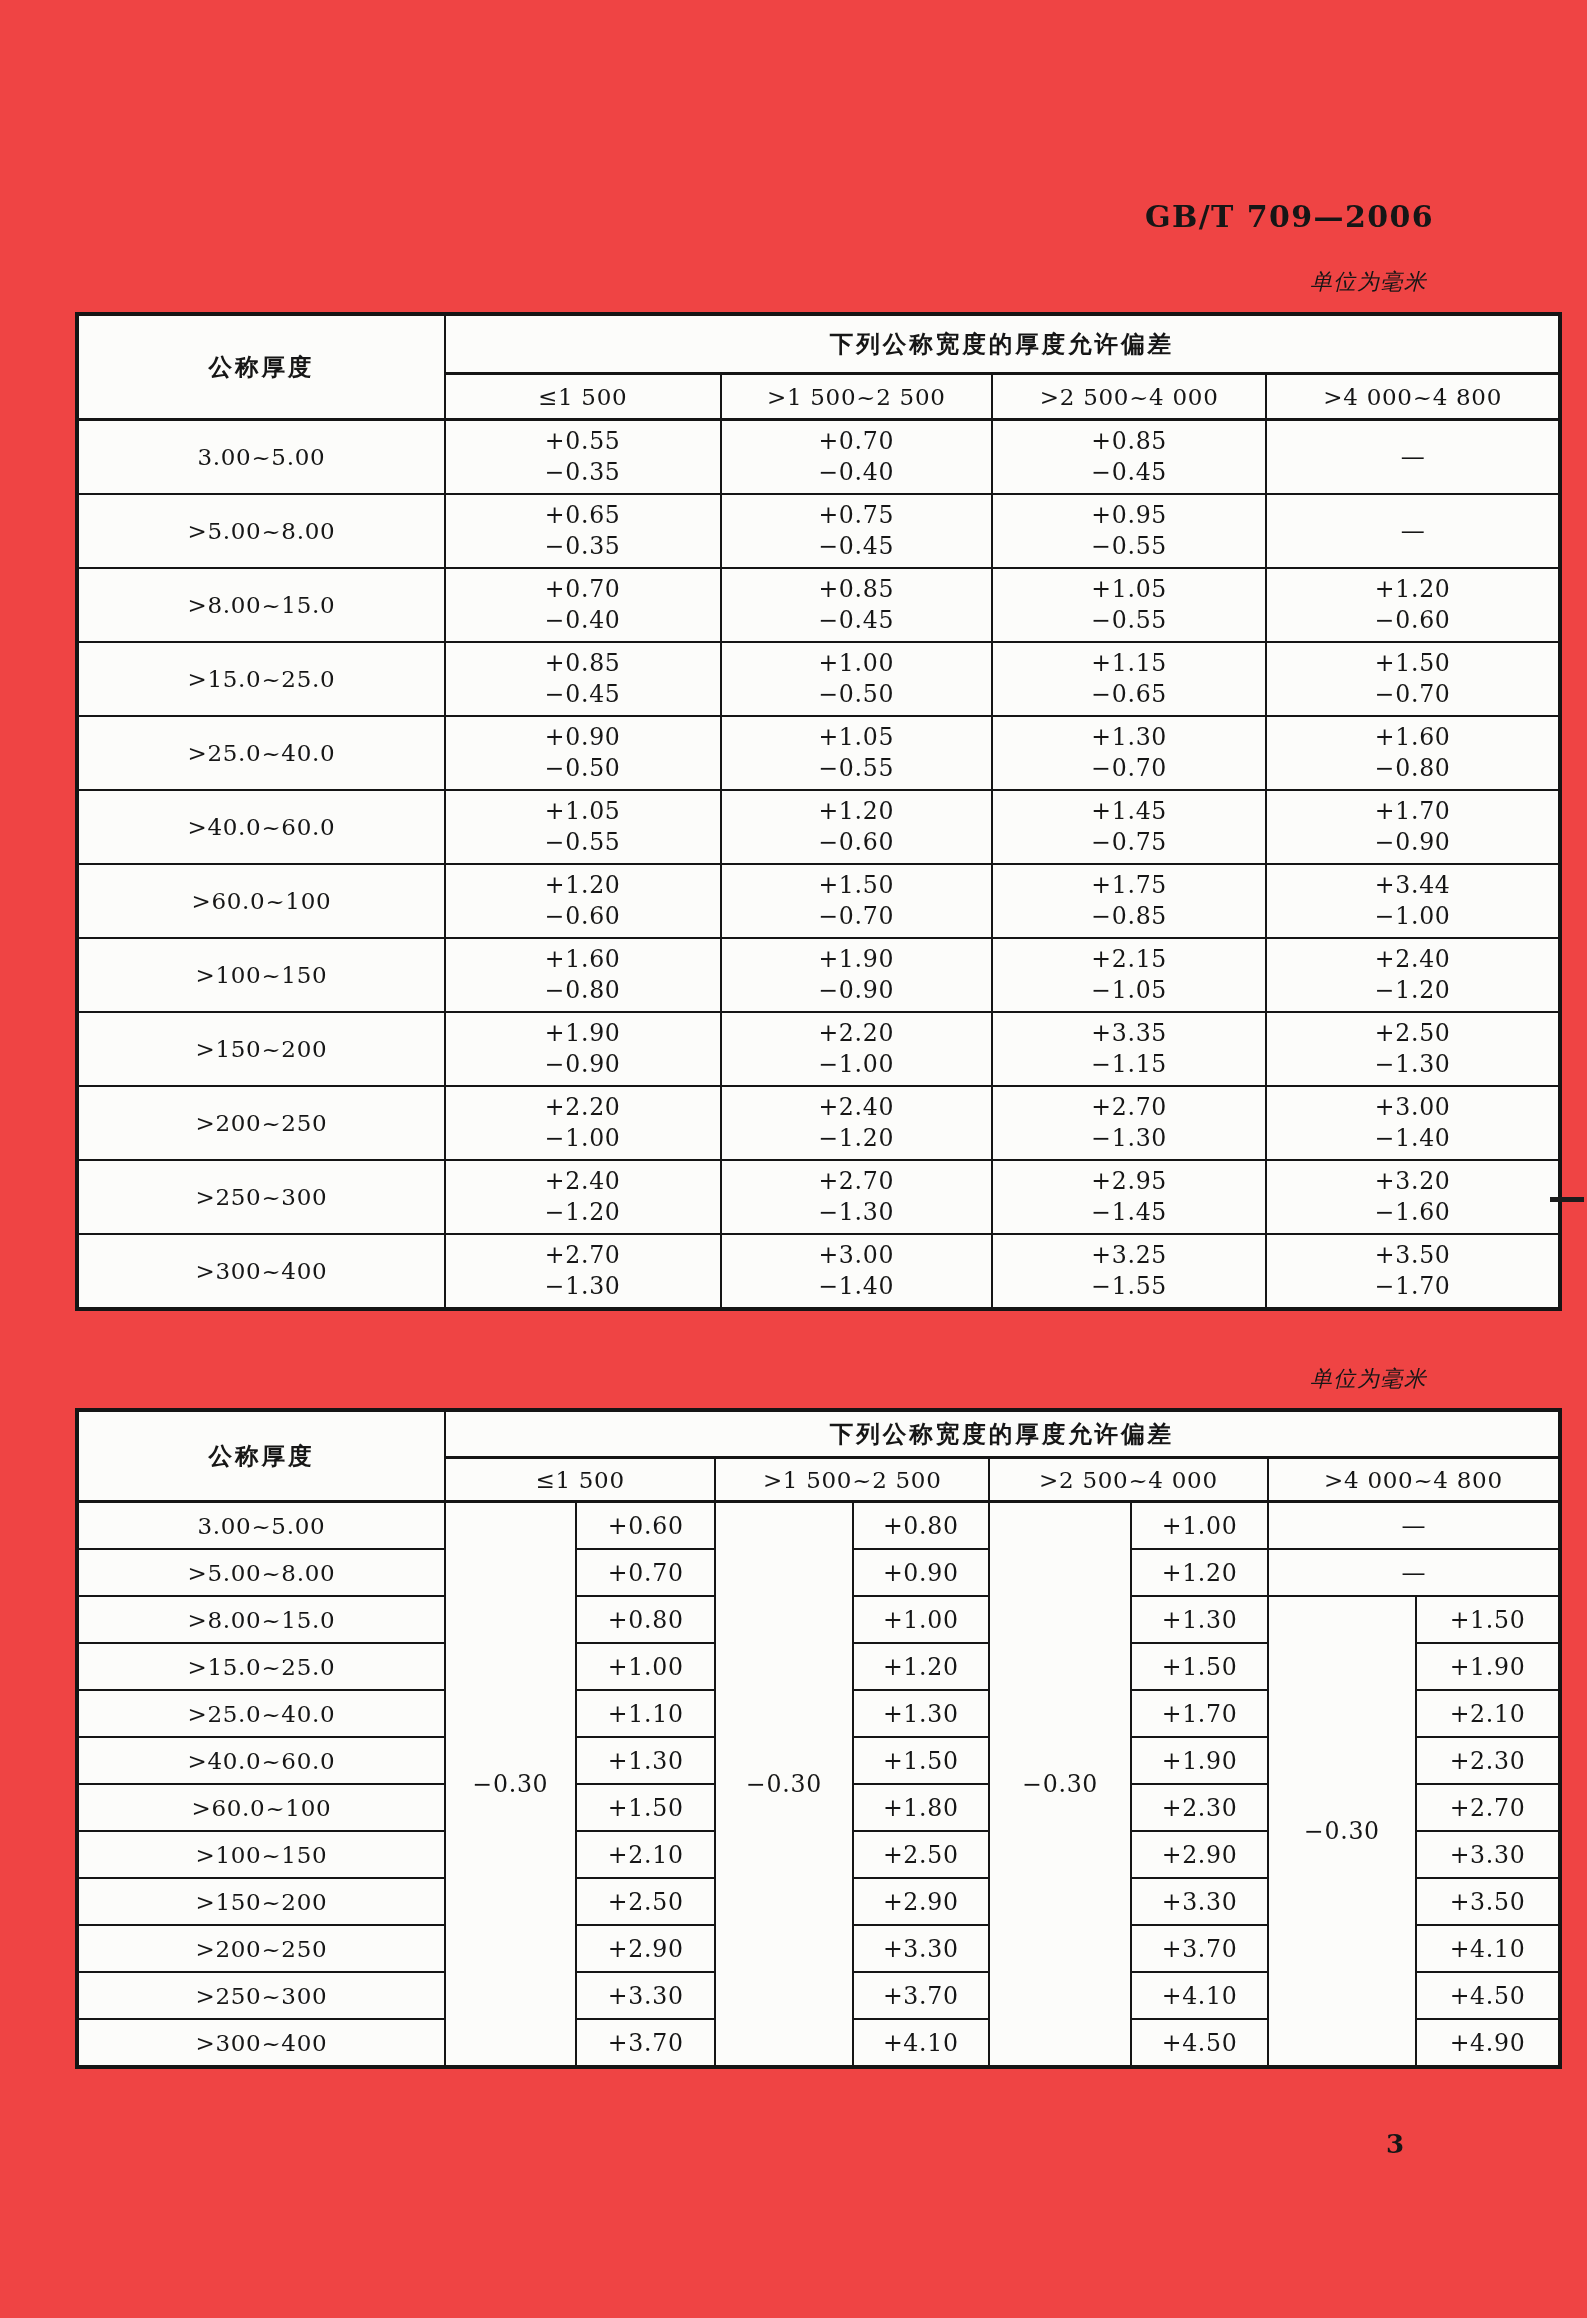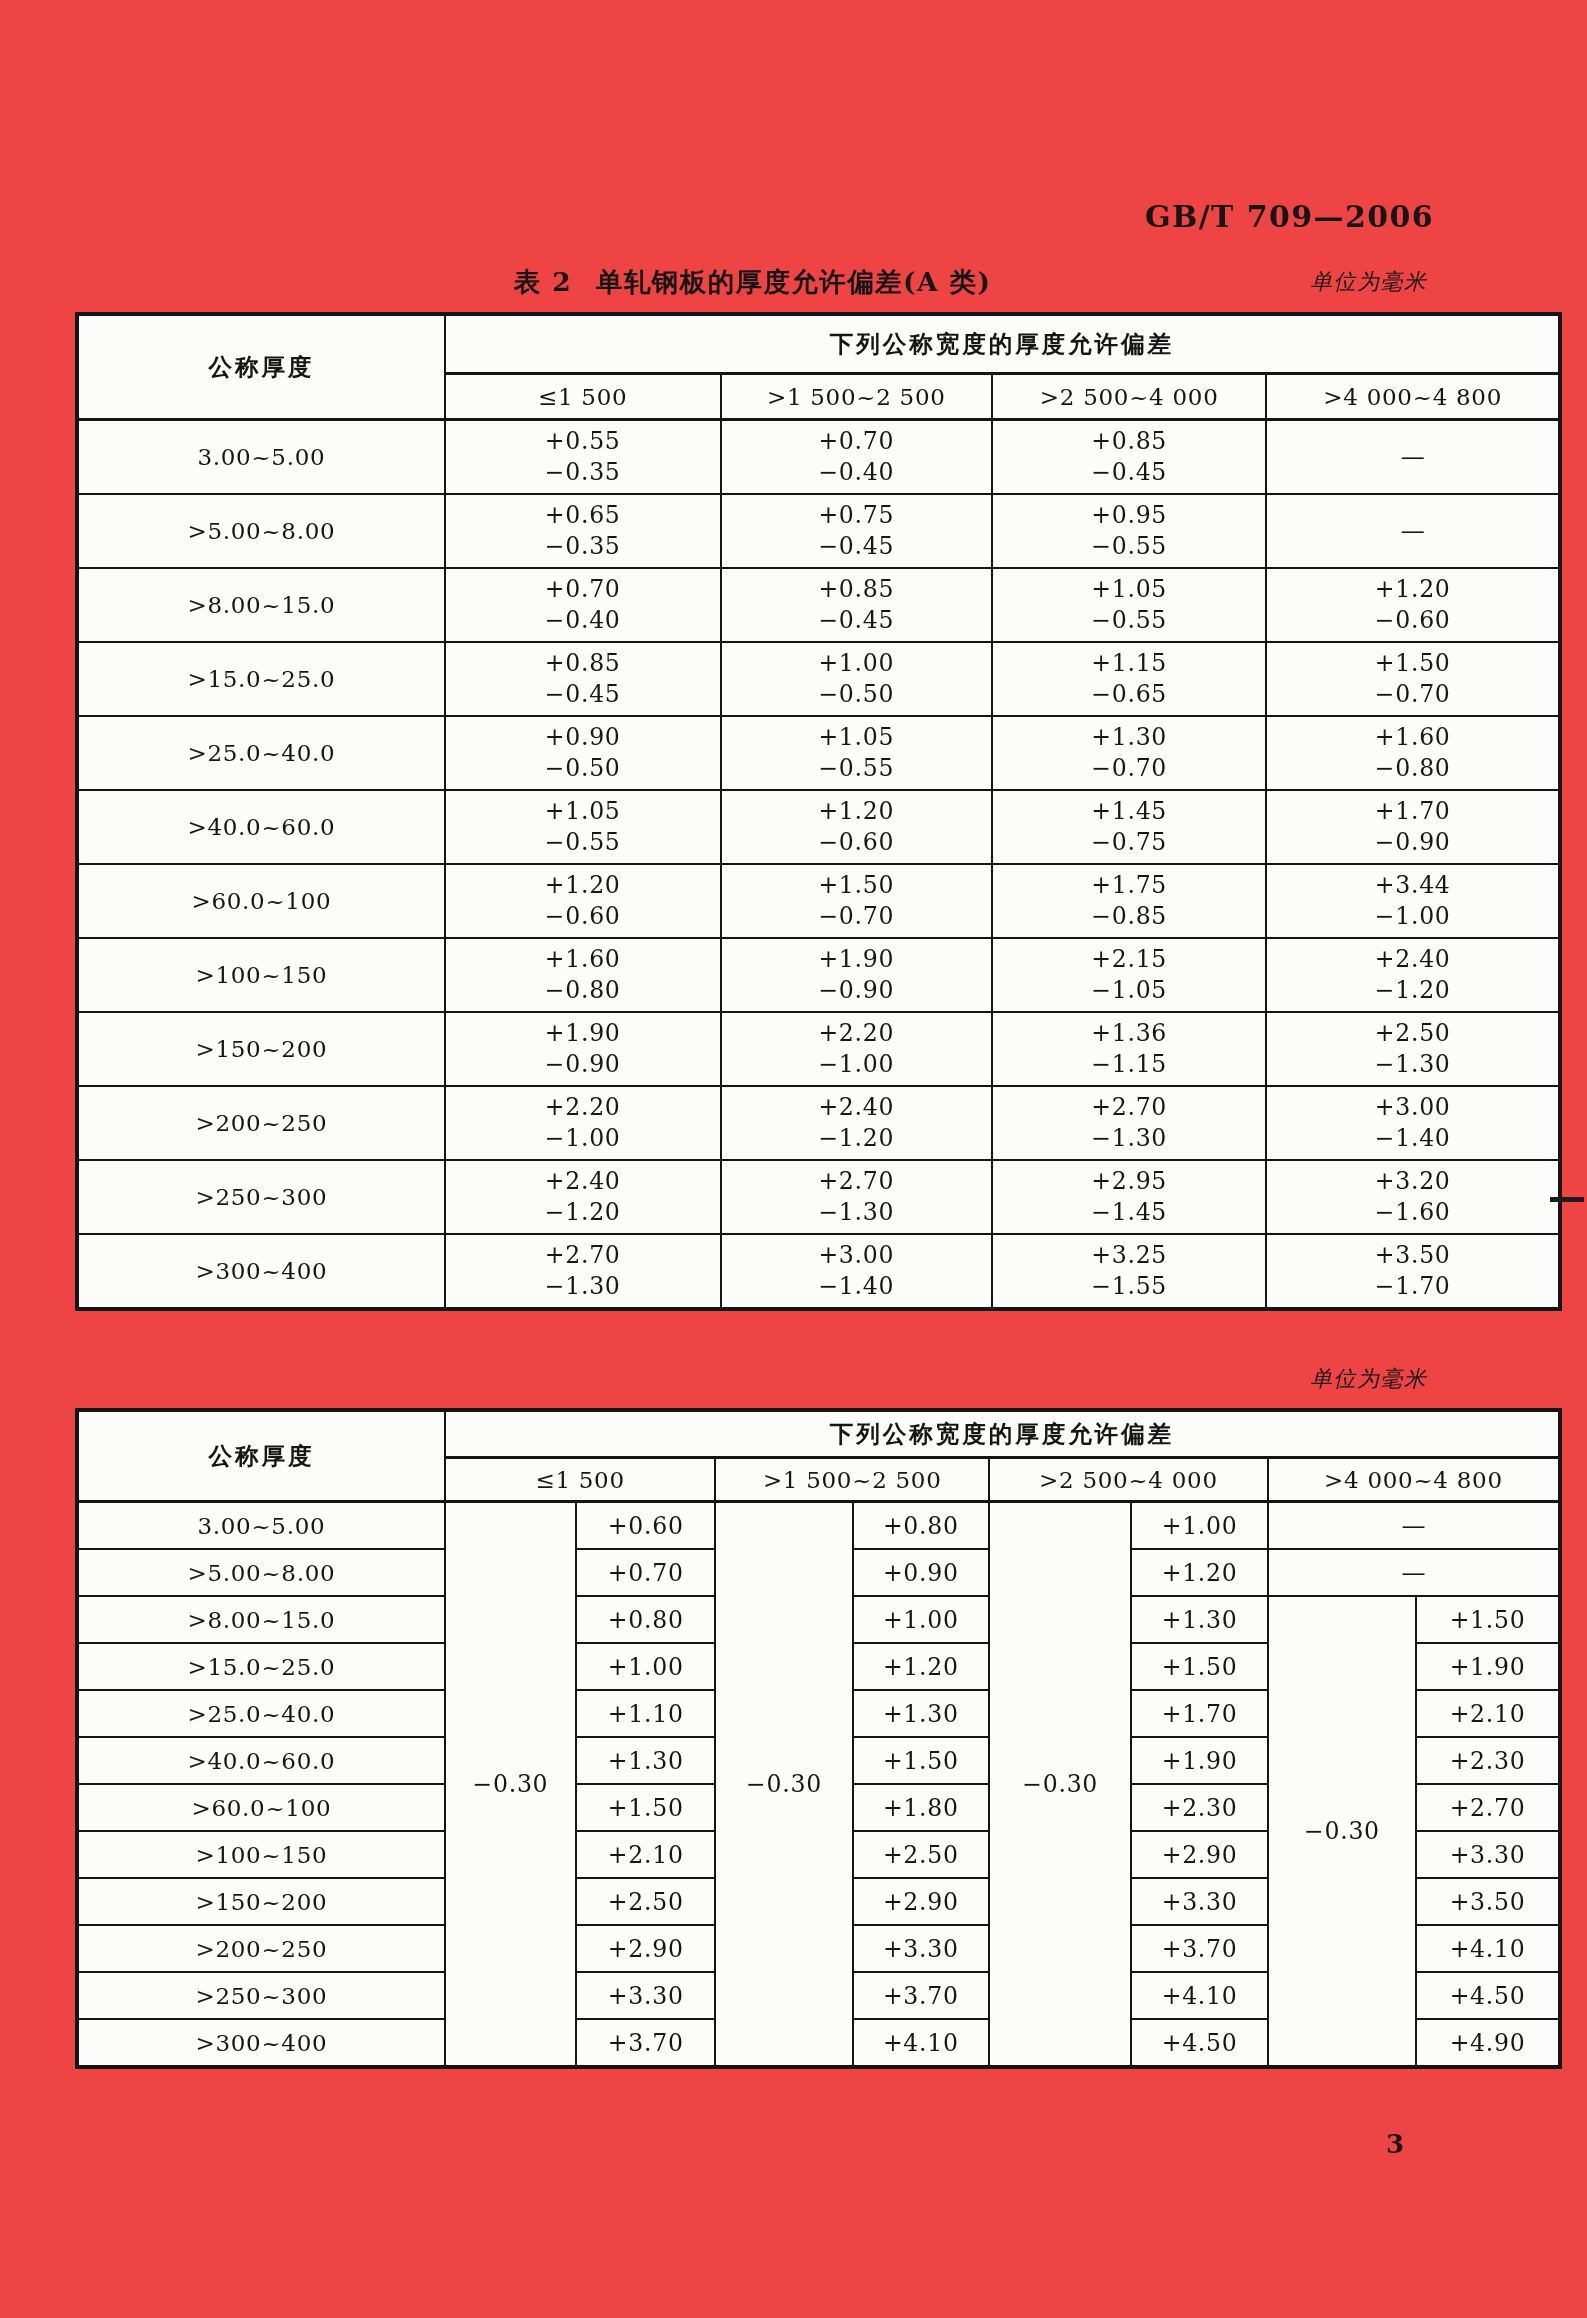--- a/index.html
+++ b/index.html
@@ -85,21 +85,20 @@
   }
 </style>
 </head>
 <body>
 
 <div class="page">
 
   <div class="std-code">GB/T 709—2006</div>
 
   <div class="caption" id="t2-caption">
-    <span class="cap-center"><span class="cap-label">表 2</span><span>单轧钢板的厚度允许偏差(A 类)</span></span>
     <span class="cap-unit">单位为毫米</span>
   </div>
 
   <table class="tol-table" id="table2">
       <colgroup>
         <col style="width: 24.8%;">
         <col style="width: 18.6%;">
         <col style="width: 18.3%;">
         <col style="width: 18.5%;">
         <col style="width: 19.8%;">
@@ -170,21 +169,21 @@
           <td class="thickness-cell">&gt;100~150</td>
           <td class="tol-cell"><span class="tol"><span class="line">+1.60</span><span class="line">−0.80</span></span></td>
           <td class="tol-cell"><span class="tol"><span class="line">+1.90</span><span class="line">−0.90</span></span></td>
           <td class="tol-cell"><span class="tol"><span class="line">+2.15</span><span class="line">−1.05</span></span></td>
           <td class="tol-cell"><span class="tol"><span class="line">+2.40</span><span class="line">−1.20</span></span></td>
         </tr>
         <tr>
           <td class="thickness-cell">&gt;150~200</td>
           <td class="tol-cell"><span class="tol"><span class="line">+1.90</span><span class="line">−0.90</span></span></td>
           <td class="tol-cell"><span class="tol"><span class="line">+2.20</span><span class="line">−1.00</span></span></td>
-          <td class="tol-cell"><span class="tol"><span class="line">+1.36</span><span class="line">−1.15</span></span></td>
+          <td class="tol-cell"><span class="tol"><span class="line">+3.35</span><span class="line">−1.15</span></span></td>
           <td class="tol-cell"><span class="tol"><span class="line">+2.50</span><span class="line">−1.30</span></span></td>
         </tr>
         <tr>
           <td class="thickness-cell">&gt;200~250</td>
           <td class="tol-cell"><span class="tol"><span class="line">+2.20</span><span class="line">−1.00</span></span></td>
           <td class="tol-cell"><span class="tol"><span class="line">+2.40</span><span class="line">−1.20</span></span></td>
           <td class="tol-cell"><span class="tol"><span class="line">+2.70</span><span class="line">−1.30</span></span></td>
           <td class="tol-cell"><span class="tol"><span class="line">+3.00</span><span class="line">−1.40</span></span></td>
         </tr>
         <tr>

